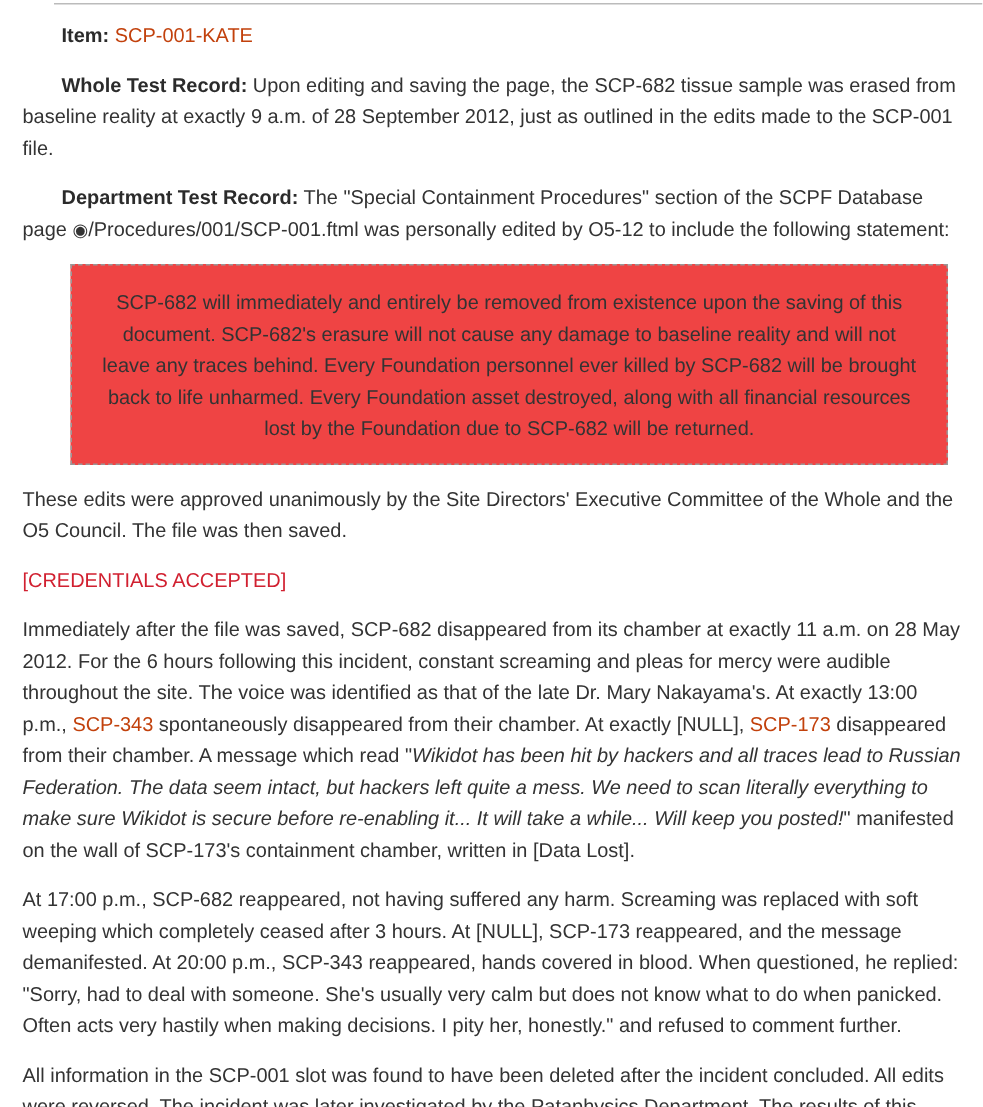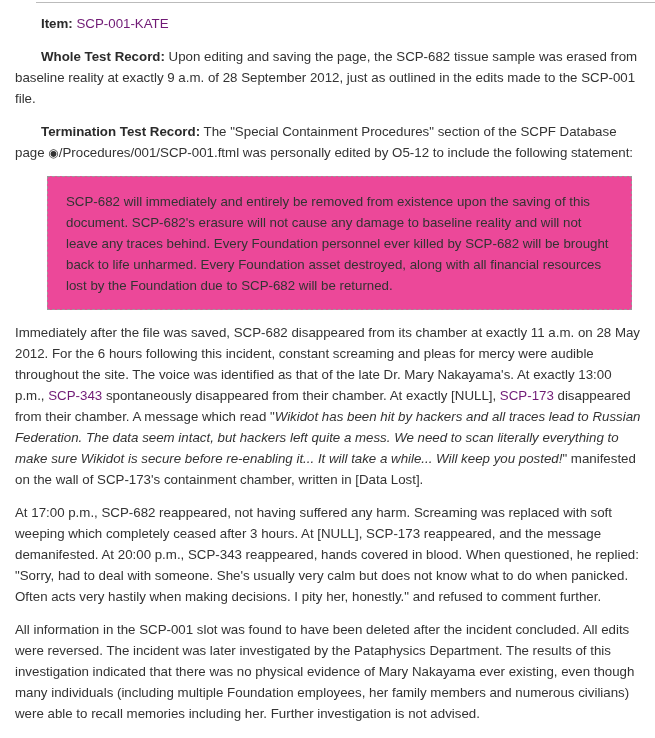--- a/index.html
+++ b/index.html
@@ -43,36 +43,37 @@
   }
   p.para:last-child {
     margin-bottom: 0;
   }
   .lbl {
     font-weight: bold;
     color: #2b2b2b;
     padding-left: 26px;
   }
   a.scplink {
-    color: #701a75;
+    color: #c2410c;
     text-decoration: none;
     cursor: pointer;
   }
   .credentials {
     color: #d12030;
     margin: 0 0 12px 0;
   }
   .quoteblock {
     margin: 0 0 12px 0;
     padding: 14px 18px 13px 18px;
-    background: #ec4899;
+    background: #ef4444;
     border: 1px dashed #999999;
     box-sizing: border-box;
     width: 585px;
     margin-left: 32px;
+    text-align: center;
   }
   .quoteblock p {
     margin: 0;
     padding: 0;
     line-height: 21px;
   }
   .ital {
     font-style: italic;
   }
   .extlink {
@@ -87,27 +88,29 @@
 <div class="page">
 
   <div class="top-rule"></div>
 
   <div class="content">
 
     <p class="para"><span class="lbl">Item:</span> <a class="scplink">SCP-001-KATE</a></p>
 
     <p class="para"><span class="lbl">Whole Test Record:</span><span> Upon editing and saving the page, the SCP-682 tissue sample was erased from baseline reality at exactly 9 a.m. of 28 September 2012, just as outlined in the edits made to the SCP-001 file.</span></p>
 
-    <p class="para"><span class="lbl">Termination Test Record:</span><span> The "Special Containment Procedures" section of the SCPF Database page </span><span class="extlink">◉</span><span>/Procedures/001/SCP-001.ftml was personally edited by O5-12 to include the following statement:</span></p>
+    <p class="para"><span class="lbl">Department Test Record:</span><span> The "Special Containment Procedures" section of the SCPF Database page </span><span class="extlink">◉</span><span>/Procedures/001/SCP-001.ftml was personally edited by O5-12 to include the following statement:</span></p>
 
     <div class="quoteblock">
       <p>SCP-682 will immediately and entirely be removed from existence upon the saving of this document. SCP-682's erasure will not cause any damage to baseline reality and will not leave any traces behind. Every Foundation personnel ever killed by SCP-682 will be brought back to life unharmed. Every Foundation asset destroyed, along with all financial resources lost by the Foundation due to SCP-682 will be returned.</p>
     </div>
 
+    <p class="para">These edits were approved unanimously by the Site Directors' Executive Committee of the Whole and the O5 Council. The file was then saved.</p>
 
+    <p class="para credentials">[CREDENTIALS ACCEPTED]</p>
 
     <p class="para"><span>Immediately after the file was saved, SCP-682 disappeared from its chamber at exactly 11 a.m. on 28 May 2012. For the 6 hours following this incident, constant screaming and pleas for mercy were audible throughout the site. The voice was identified as that of the late Dr. Mary Nakayama's. At exactly 13:00 p.m., </span><a class="scplink">SCP-343</a><span> spontaneously disappeared from their chamber. At exactly [NULL], </span><a class="scplink">SCP-173</a><span> disappeared from their chamber. A message which read "</span><span class="ital">Wikidot has been hit by hackers and all traces lead to Russian Federation. The data seem intact, but hackers left quite a mess. We need to scan literally everything to make sure Wikidot is secure before re-enabling it... It will take a while... Will keep you posted!</span><span>" manifested on the wall of SCP-173's containment chamber, written in [Data Lost].</span></p>
 
     <p class="para">At 17:00 p.m., SCP-682 reappeared, not having suffered any harm. Screaming was replaced with soft weeping which completely ceased after 3 hours. At [NULL], SCP-173 reappeared, and the message demanifested. At 20:00 p.m., SCP-343 reappeared, hands covered in blood. When questioned, he replied: "Sorry, had to deal with someone. She's usually very calm but does not know what to do when panicked. Often acts very hastily when making decisions. I pity her, honestly." and refused to comment further.</p>
 
     <p class="para">All information in the SCP-001 slot was found to have been deleted after the incident concluded. All edits were reversed. The incident was later investigated by the Pataphysics Department. The results of this investigation indicated that there was no physical evidence of Mary Nakayama ever existing, even though many individuals (including multiple Foundation employees, her family members and numerous civilians) were able to recall memories including her. Further investigation is not advised.</p>
 
   </div>
 </div>
 

